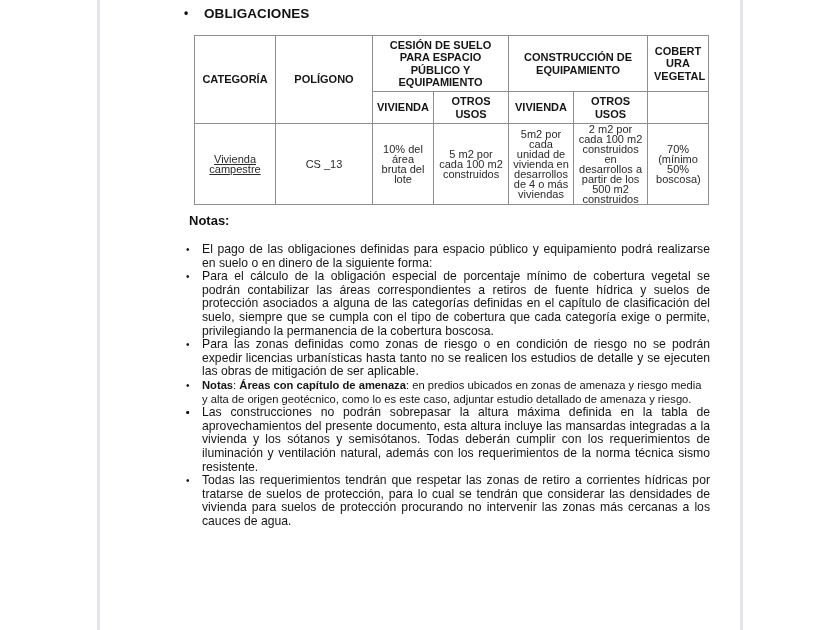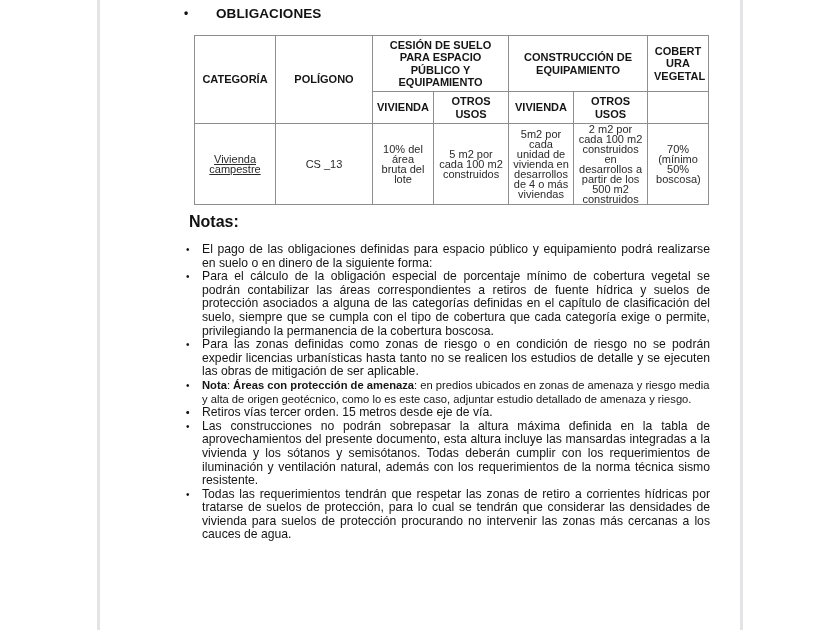--- a/index.html
+++ b/index.html
@@ -14,41 +14,41 @@
     position: absolute; top: 0; width: 3px; height: 630px; background: #e3e3e8;
   }
   .page-border-left { left: 97px; }
   .page-border-right { left: 740px; }
 
   .section-title {
     position: absolute; left: 184px; top: 6px;
     font-size: 13.5px; font-weight: bold; letter-spacing: 0.1px;
   }
   .section-title .bullet { position: absolute; left: 0; top: 0; font-size: 12px; }
-  .section-title .label { position: absolute; left: 32px; top: 0; white-space: nowrap; }
+  .section-title .label { position: absolute; left: 20px; top: 0; white-space: nowrap; }
 
   table.oblig {
     position: absolute; left: 194px; top: 35px;
     width: 514px; border-collapse: collapse;
     table-layout: fixed;
   }
   table.oblig td, table.oblig th {
     border: 1.3px solid #8e8e8e;
     text-align: center; vertical-align: middle;
     padding: 0 1px;
   }
   table.oblig th { font-weight: bold; font-size: 11px; line-height: 12.5px; color: #151515; }
   table.oblig td { font-weight: normal; font-size: 11px; line-height: 10px; color: #2a2a2a; }
   .h-row1 th { height: 55px; }
   .h-row2 th { height: 31px; }
   .d-row td { height: 76px; }
 
   .notes-title {
     position: absolute; left: 189px; top: 213px;
-    font-size: 16px; font-weight: bold;
+    font-size: 13px; font-weight: bold;
   }
 
   ul.notes {
     position: absolute; left: 186px; top: 243px;
     width: 524px; margin: 0; padding: 0; list-style: none;
     font-size: 12.2px; line-height: 13.6px; color: #151515;
   }
   ul.notes li { position: relative; padding-left: 16px; margin: 0; text-align: justify; }
   ul.notes li .dot {
     position: absolute; left: 0; top: 0; font-size: 10px;
@@ -115,28 +115,27 @@
   <li>
     <span class="dot">•</span>
     <span>Para el cálculo de la obligación especial de porcentaje mínimo de cobertura vegetal se podrán contabilizar las áreas correspondientes a retiros de fuente hídrica y suelos de protección asociados a alguna de las categorías definidas en el capítulo de clasificación del suelo, siempre que se cumpla con el tipo de cobertura que cada categoría exige o permite, privilegiando la permanencia de la cobertura boscosa.</span>
   </li>
   <li>
     <span class="dot">•</span>
     <span>Para las zonas definidas como zonas de riesgo o en condición de riesgo no se podrán expedir licencias urbanísticas hasta tanto no se realicen los estudios de detalle y se ejecuten las obras de mitigación de ser aplicable.</span>
   </li>
   <li class="left small">
     <span class="dot">•</span>
-    <b>Nota</b><span>: </span><b>Áreas con protección de amenaza</b><span>: en predios ubicados en zonas de amenaza y riesgo media y alta de origen geotécnico, como lo es este caso, adjuntar estudio detallado de amenaza y riesgo.</span>
+    <b>Notas</b><span>: </span><b>Áreas con capítulo de amenaza</b><span>: en predios ubicados en zonas de amenaza y riesgo media y alta de origen geotécnico, como lo es este caso, adjuntar estudio detallado de amenaza y riesgo.</span>
   </li>
   <li class="left">
     <span class="dot">•</span>
   </li>
   <li class="left">
     <span class="dot">•</span>
-    <span>Retiros vías tercer orden. 15 metros desde eje de vía.</span>
   </li>
   <li>
     <span class="dot">•</span>
     <span>Las construcciones no podrán sobrepasar la altura máxima definida en la tabla de aprovechamientos del presente documento, esta altura incluye las mansardas integradas a la vivienda y los sótanos y semisótanos. Todas deberán cumplir con los requerimientos de iluminación y ventilación natural, además con los requerimientos de la norma técnica sismo resistente.</span>
   </li>
   <li>
     <span class="dot">•</span>
     <span>Todas las requerimientos tendrán que respetar las zonas de retiro a corrientes hídricas por tratarse de suelos de protección, para lo cual se tendrán que considerar las densidades de vivienda para suelos de protección procurando no intervenir las zonas más cercanas a los cauces de agua.</span>
   </li>
 </ul>

